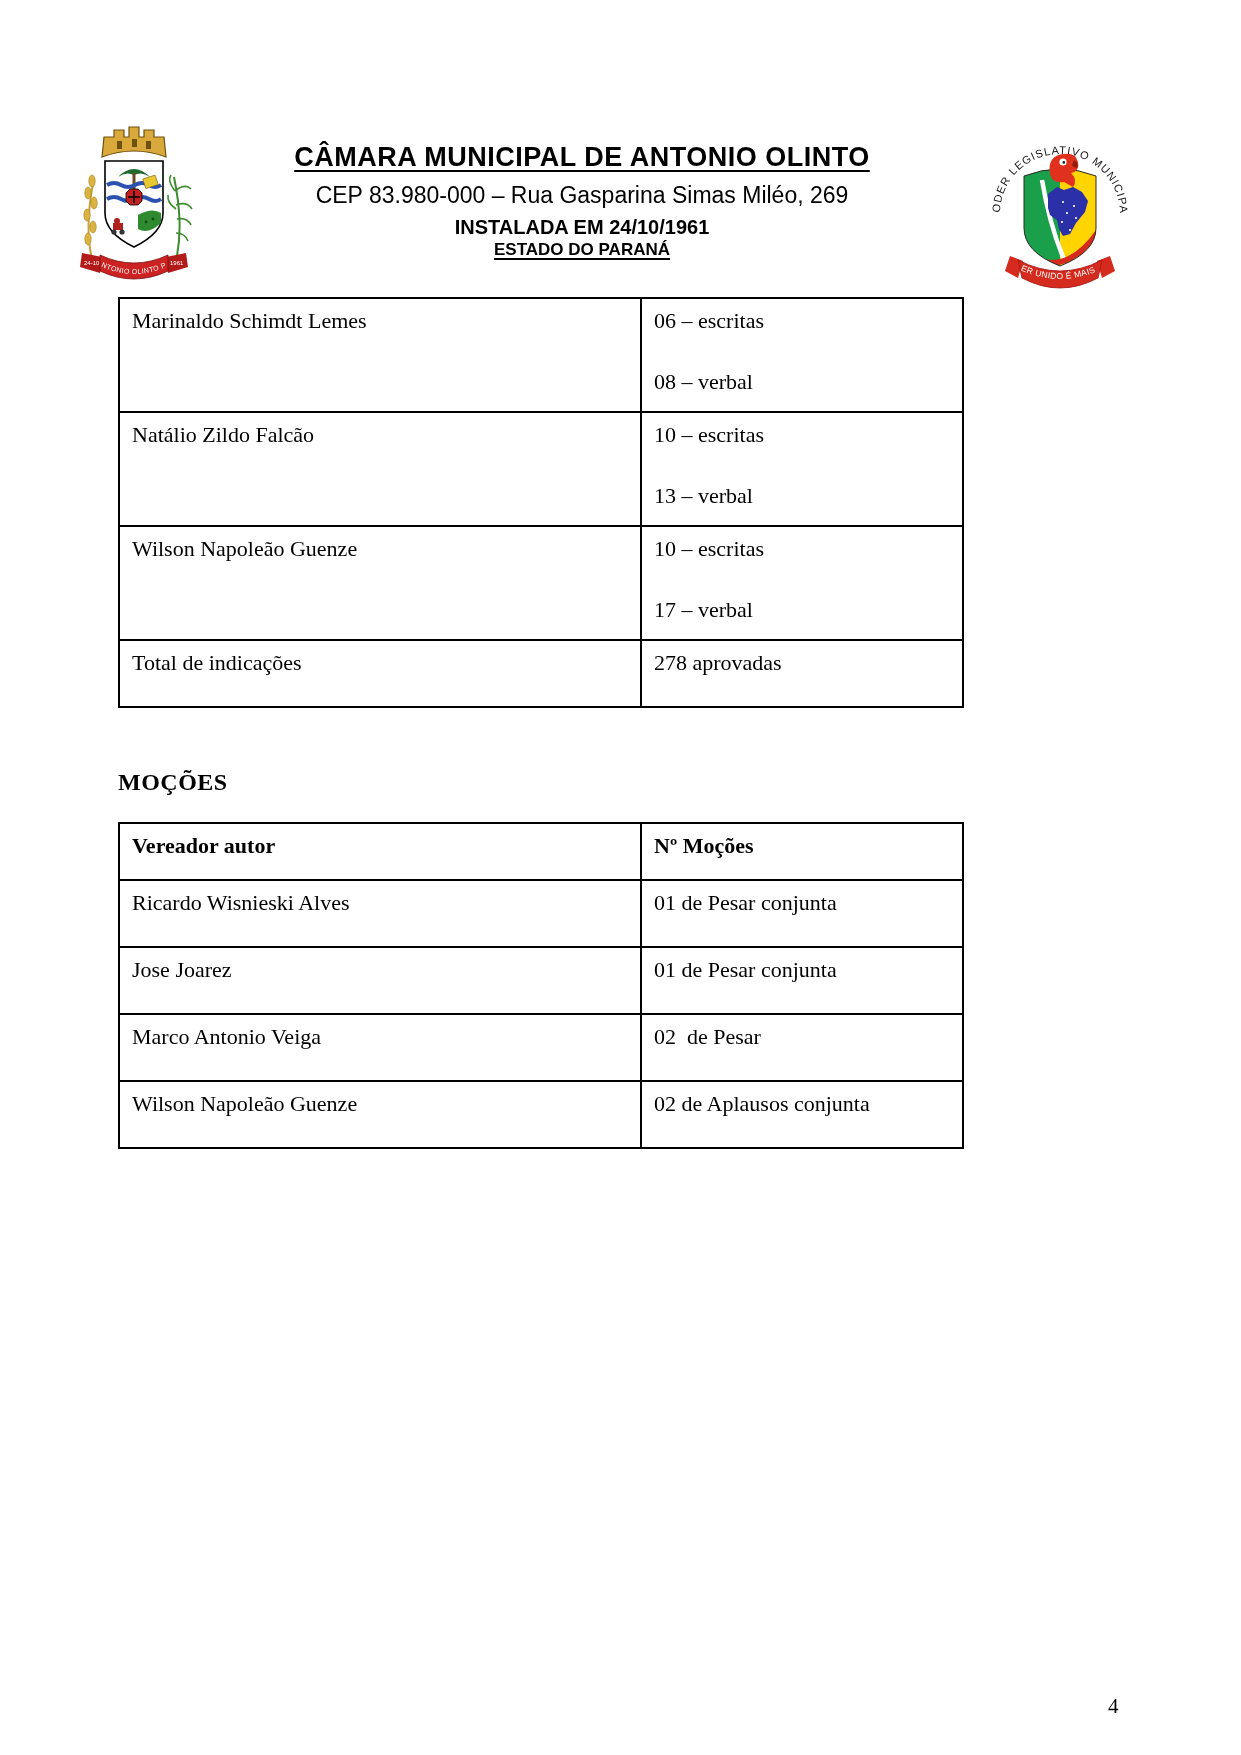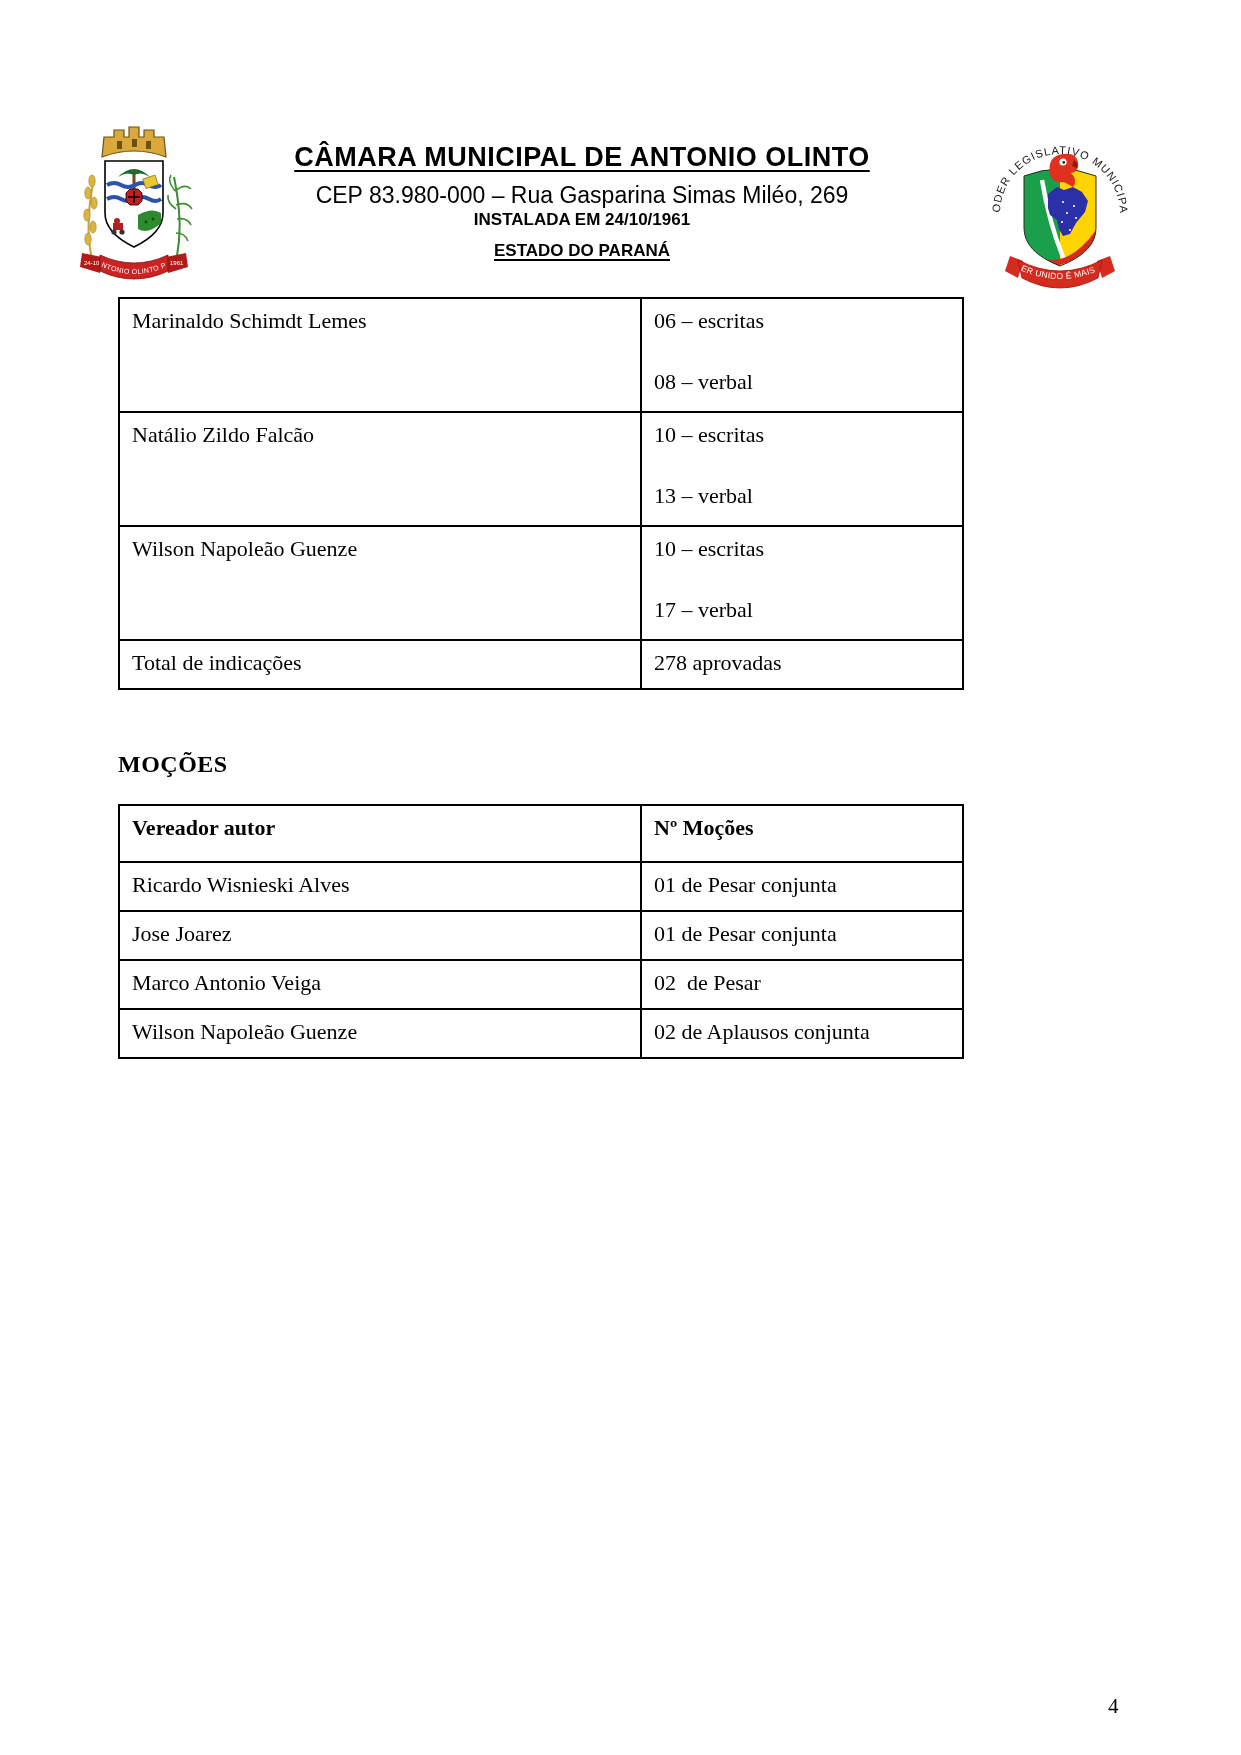--- a/index.html
+++ b/index.html
@@ -20,44 +20,44 @@
   .center-text {
     position: absolute; left: 232px; top: 142px; width: 700px;
     text-align: center; font-family: "Liberation Sans", sans-serif;
   }
   .doc-title {
     font-size: 27px; font-weight: bold; letter-spacing: 0.5px;
     text-decoration: underline; text-decoration-thickness: 2px; text-underline-offset: 4px;
     line-height: 30px;
   }
   .doc-address { font-size: 23px; line-height: 26px; margin-top: 10px; }
-  .doc-installed { font-size: 17px; font-weight: bold; line-height: 19px; margin-top: 2px; }
+  .doc-installed { font-size: 20px; font-weight: bold; line-height: 19px; margin-top: 10px; }
   .doc-state {
-    font-size: 17px; font-weight: bold; line-height: 19px; margin-top: 12px;
+    font-size: 17px; font-weight: bold; line-height: 19px; margin-top: 3px;
     text-decoration: underline; text-decoration-thickness: 2px; text-underline-offset: 3px;
   }
   
   table.doc-table {
     margin-left: 118px;
     width: 844px;
     border-collapse: collapse;
     table-layout: fixed;
   }
   table.doc-table td, table.doc-table th {
     border: 2px solid #000000;
     vertical-align: top;
     text-align: left;
     padding: 7px 12px 8px 12px;
     font-size: 22px;
     line-height: 30px;
     font-weight: normal;
   }
   table.doc-table thead th { font-weight: bold; }
   tr.row-tall { height: 114px; }
-  tr.row-short { height: 49px; font-family: Liberation Serif, serif; }
+  tr.row-short { height: 67px; font-family: Liberation Serif, serif; }
   tr.row-head { height: 57px; }
   .cell-line { white-space: pre-wrap; }
   .cell-line + .cell-line { margin-top: 31px; }
   
   .section-heading {
     margin: 59px 0 25px 118px;
     font-size: 24px;
     font-weight: bold;
     line-height: 30px;
     letter-spacing: 0.5px;

